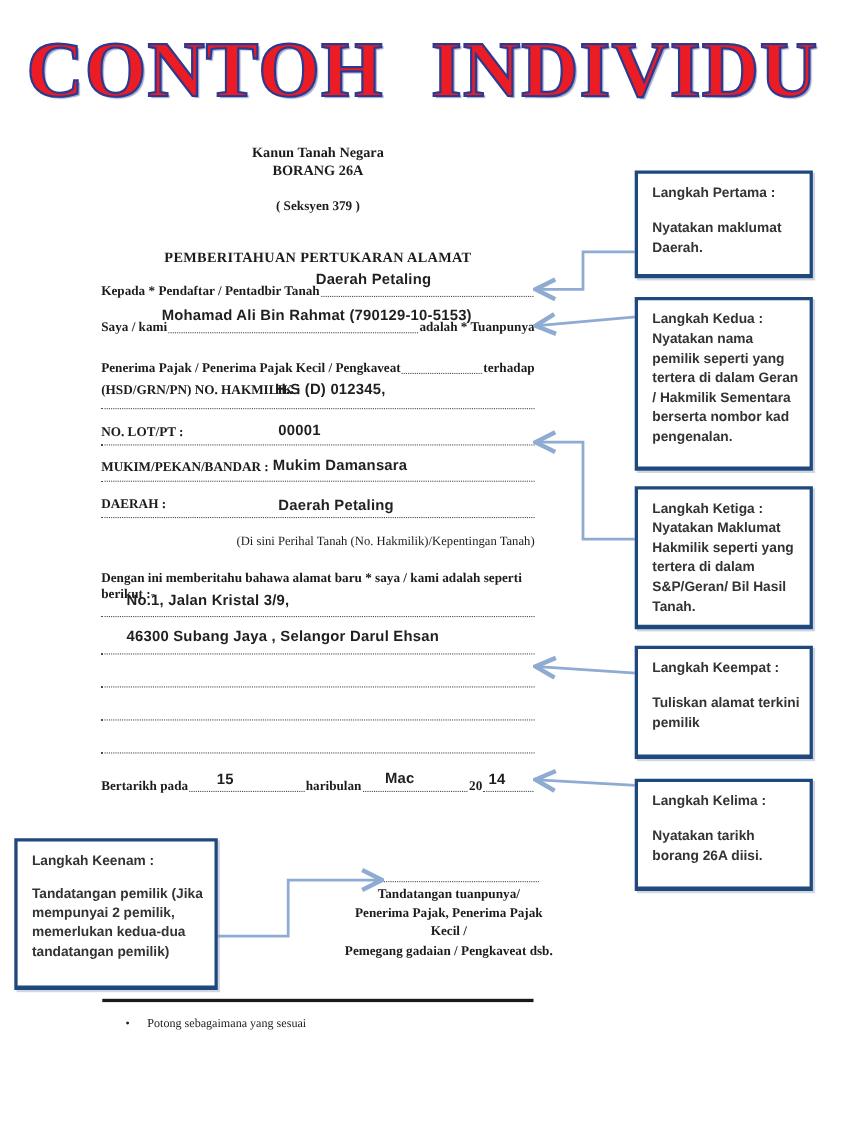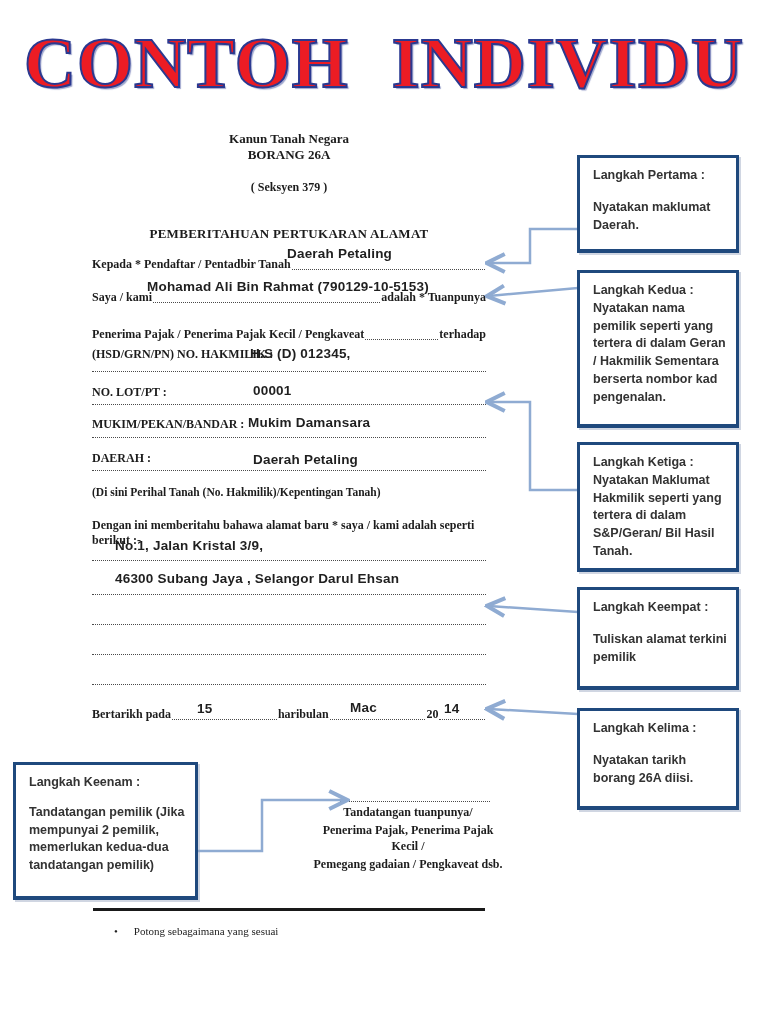--- a/index.html
+++ b/index.html
@@ -39,22 +39,22 @@
     position:absolute; bottom:1px; white-space:nowrap;
     font-family:"Liberation Sans", sans-serif; font-weight:bold;
     font-size:13.5px; color:#1f1f1f; letter-spacing:0.2px;
   }
   .val.raised { bottom:10px; }
   .freeval {
     position:absolute; white-space:nowrap;
     font-family:"Liberation Sans", sans-serif; font-weight:bold;
     font-size:13.5px; color:#1f1f1f; letter-spacing:0.2px;
   }
-  .center-note { position:absolute; left:92px; width:394px; text-align:left;
-    font-weight:bold; font-size:11.5px; }
+  .center-note { position:absolute; left:92px; width:394px; text-align:right;
+    font-weight:normal; font-size:11.5px; }
   .intro { position:absolute; left:92px; width:420px; font-weight:bold; font-size:12px; }
 
   
   .d1 { flex:2.3; } .d2 { flex:2.1; } .d3 { flex:1; }
 
   
   .sig { position:absolute; left:308px; top:791px; width:200px; }
   .sig-dots { margin-left:32px; width:150px; border-bottom:1.6px dotted #4a4a4a; height:10px; }
   .sig-line { text-align:center; font-weight:bold; font-size:12px; line-height:16px; margin-top:2px; }
 

